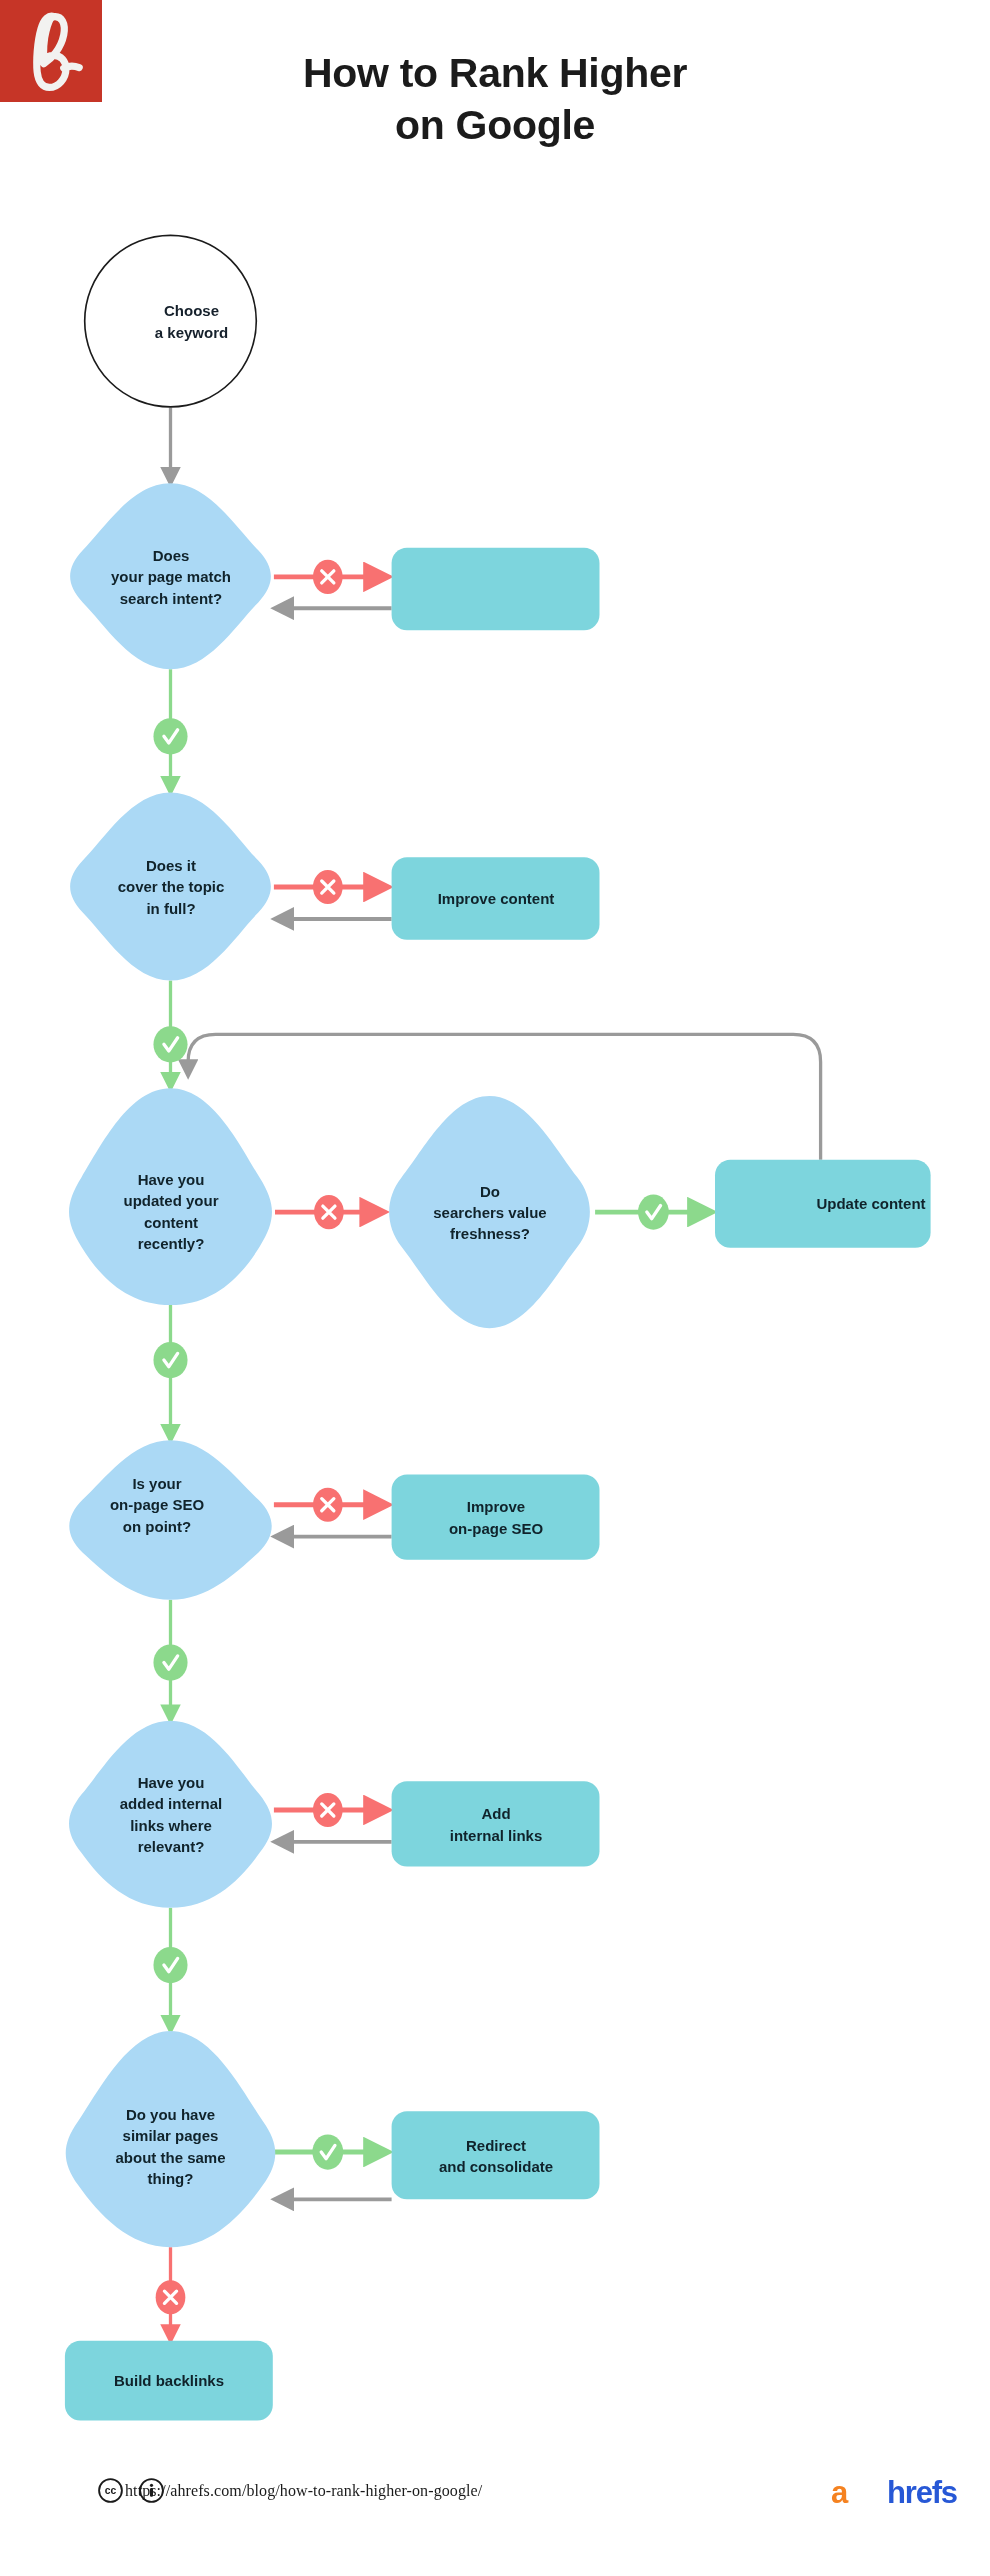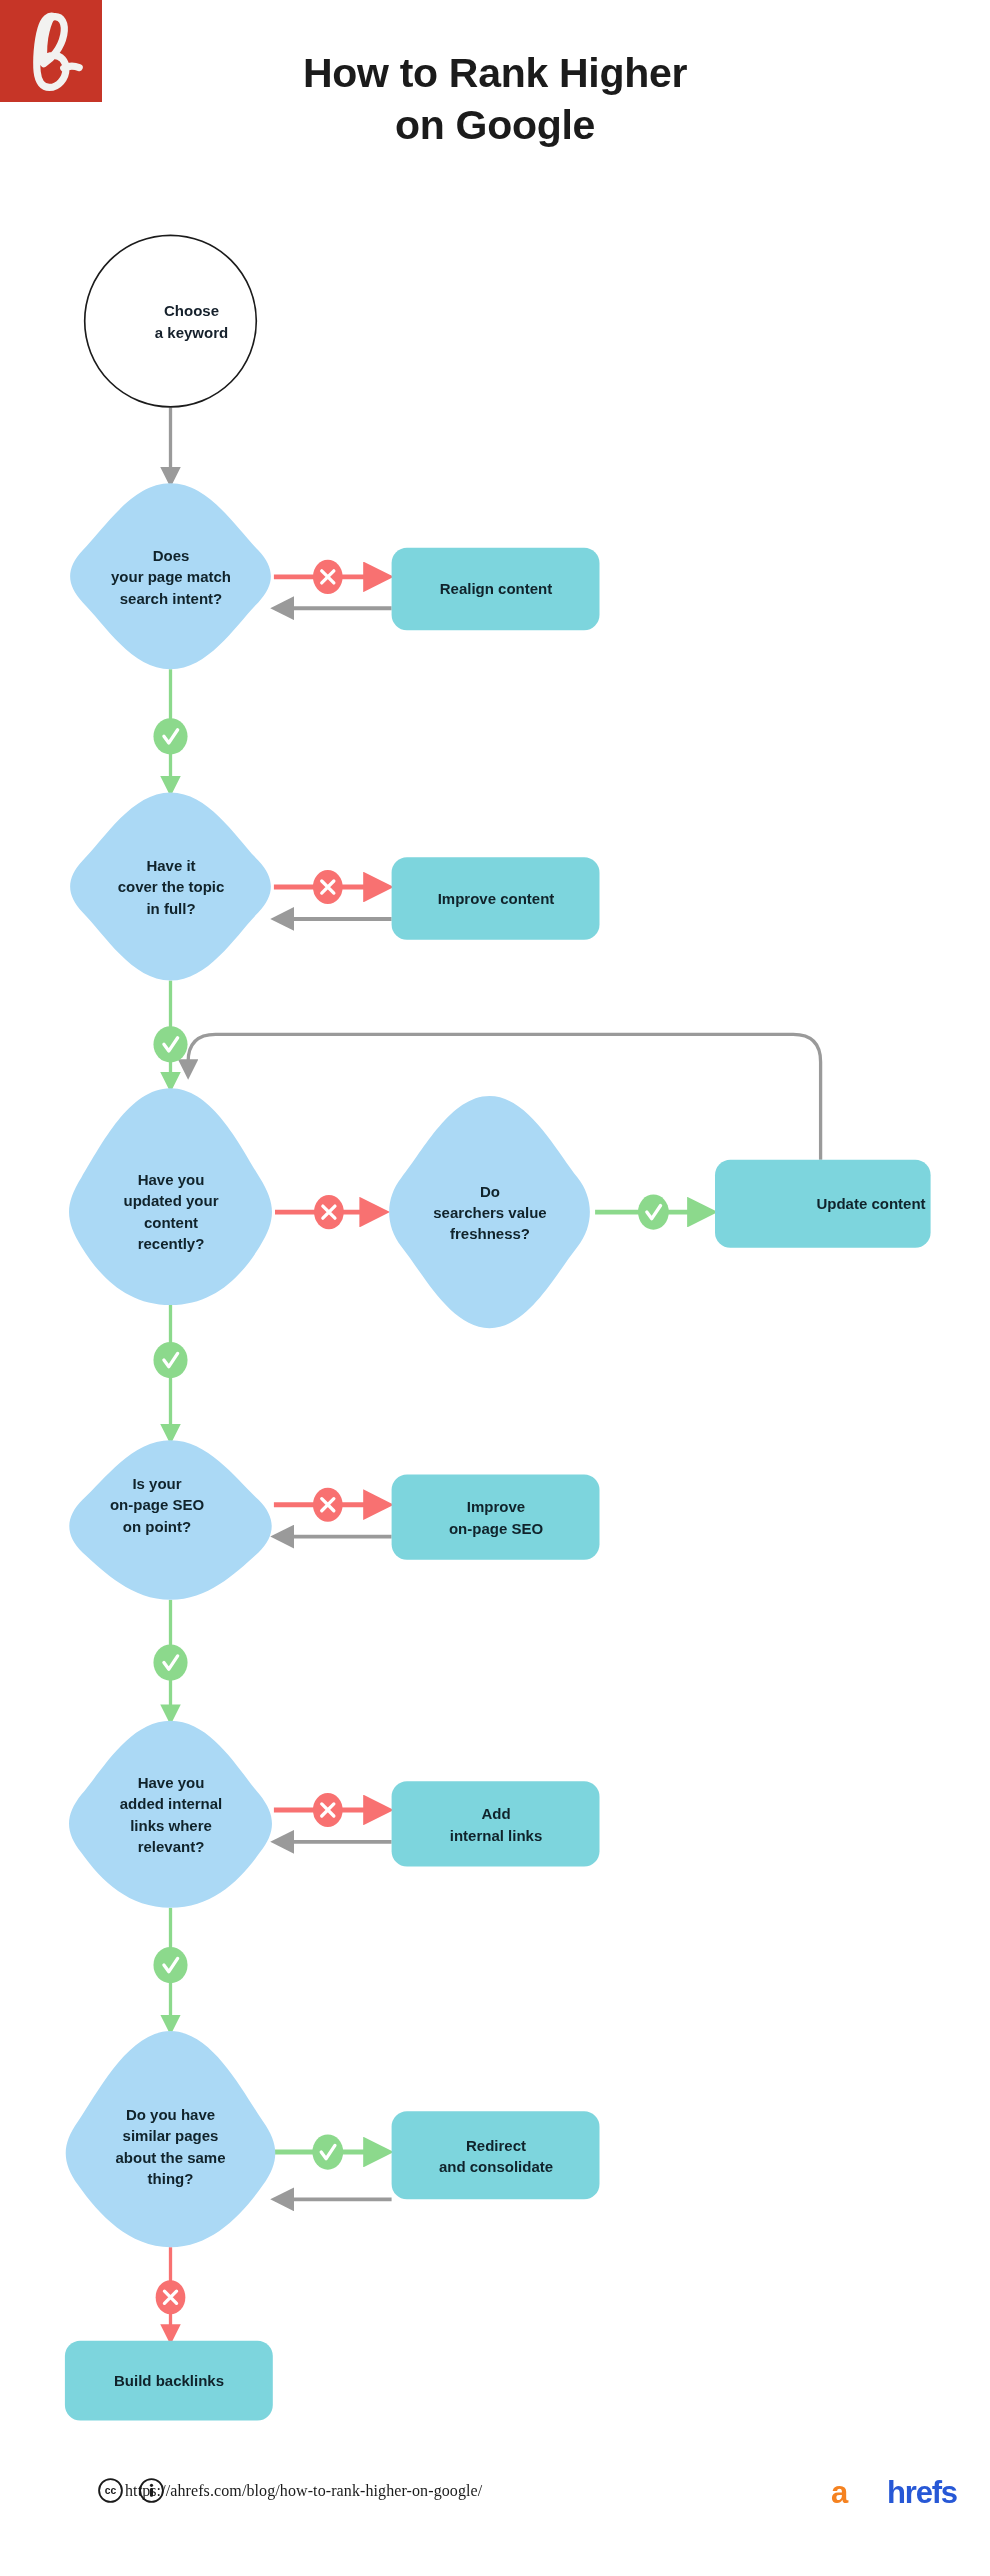--- a/index.html
+++ b/index.html
@@ -229,27 +229,24 @@
   </div>
 
   <div class="node-text t-dec" style="left:61px;top:544px;width:220px;height:66px;">
     <div>
       <div>Does</div>
       <div>your page match</div>
       <div>search intent?</div>
     </div>
   </div>
 
-  <div class="node-text t-act" style="left:392px;top:547px;width:208px;height:83px;">
-    <div>Realign content</div>
-  </div>
 
   <div class="node-text t-dec" style="left:61px;top:854px;width:220px;height:66px;">
     <div>
-      <div>Have it</div>
+      <div>Does it</div>
       <div>cover the topic</div>
       <div>in full?</div>
     </div>
   </div>
 
   <div class="node-text t-act" style="left:392px;top:857px;width:208px;height:83px;">
     <div>Improve content</div>
   </div>
 
   <div class="node-text t-dec" style="left:61px;top:1166px;width:220px;height:91px;">

